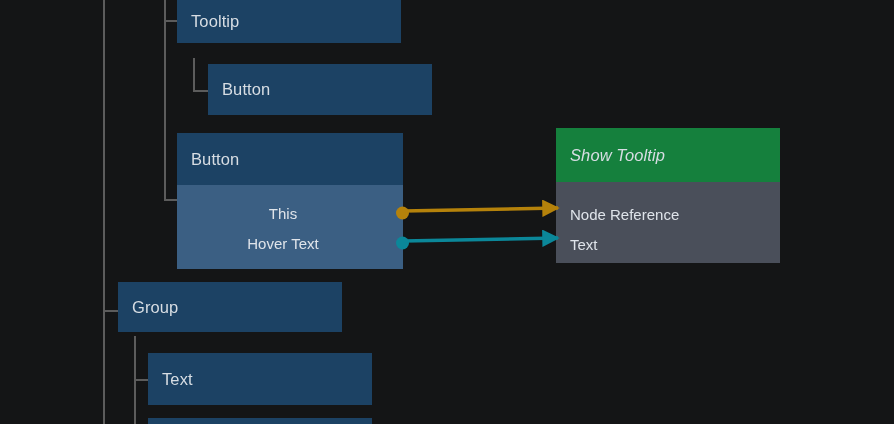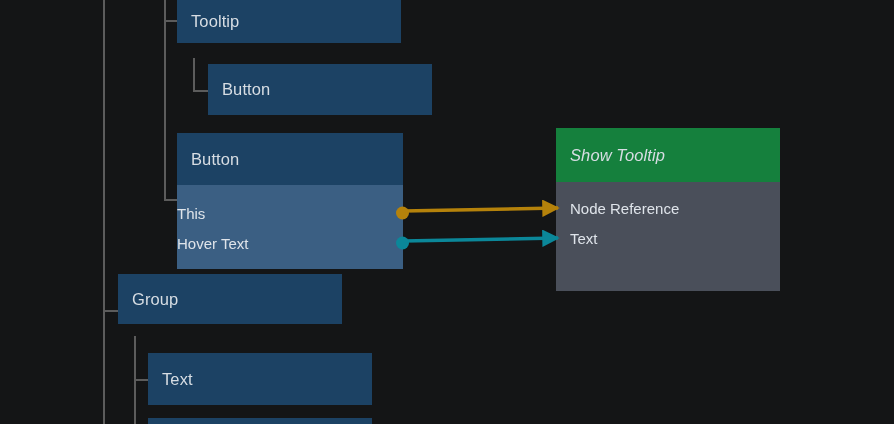--- a/index.html
+++ b/index.html
@@ -65,21 +65,21 @@
   
   .port-row {
     position: relative;
     height: 30px;
     display: flex;
     align-items: center;
     color: #dfe4ea;
     font-size: 15px;
   }
   .port-row.out {
-    justify-content: flex-start;
+    justify-content: center;
     padding-right: 14px;
   }
   .port-row.in {
     justify-content: flex-start;
     padding-left: 14px;
   }
   .port-dot {
     position: absolute;
     width: 13px;
     height: 13px;
@@ -118,21 +118,21 @@
   <div class="guide-h" style="left:134px; top:379px; width:15px;"></div>
 
   <div class="node blue" style="left:177px; top:-12px; width:224px; height:55px;">
     <div class="node-header" style="height:55px; padding-top:12px;">Tooltip</div>
   </div>
 
   <div class="node blue" style="left:208px; top:64px; width:224px; height:51px;">
     <div class="node-header" style="height:51px;">Button</div>
   </div>
 
-  <div class="node blue" style="left:118px; top:274px; width:224px; height:50px;">
+  <div class="node blue" style="left:118px; top:282px; width:224px; height:50px;">
     <div class="node-header" style="height:50px;">Group</div>
   </div>
 
   <div class="node blue" style="left:148px; top:353px; width:224px; height:63px;">
     <div class="node-header" style="height:52px;">Text</div>
   </div>
 
   <div class="node blue" style="left:148px; top:418px; width:224px; height:6px;">
     <div class="node-header" style="height:6px;"></div>
   </div>
@@ -146,21 +146,21 @@
       </div>
       <div class="port-row out">
         <span>Hover Text</span>
         <span class="port-dot right" style="background:#0b8799;"></span>
       </div>
     </div>
   </div>
 
   <div class="node gray" style="left:556px; top:128px; width:224px; height:145px;">
     <div class="node-header" style="height:54px;">Show Tooltip</div>
-    <div class="node-body" style="height:109px; padding-top:11px;text-align:right;">
+    <div class="node-body" style="height:81px; padding-top:17px;text-align:right;">
       <div class="port-row in">
         <span>Node Reference</span>
       </div>
       <div class="port-row in">
         <span>Text</span>
       </div>
     </div>
   </div>
 
   <svg id="wires" viewBox="0 0 894 424" xmlns="http://www.w3.org/2000/svg">

